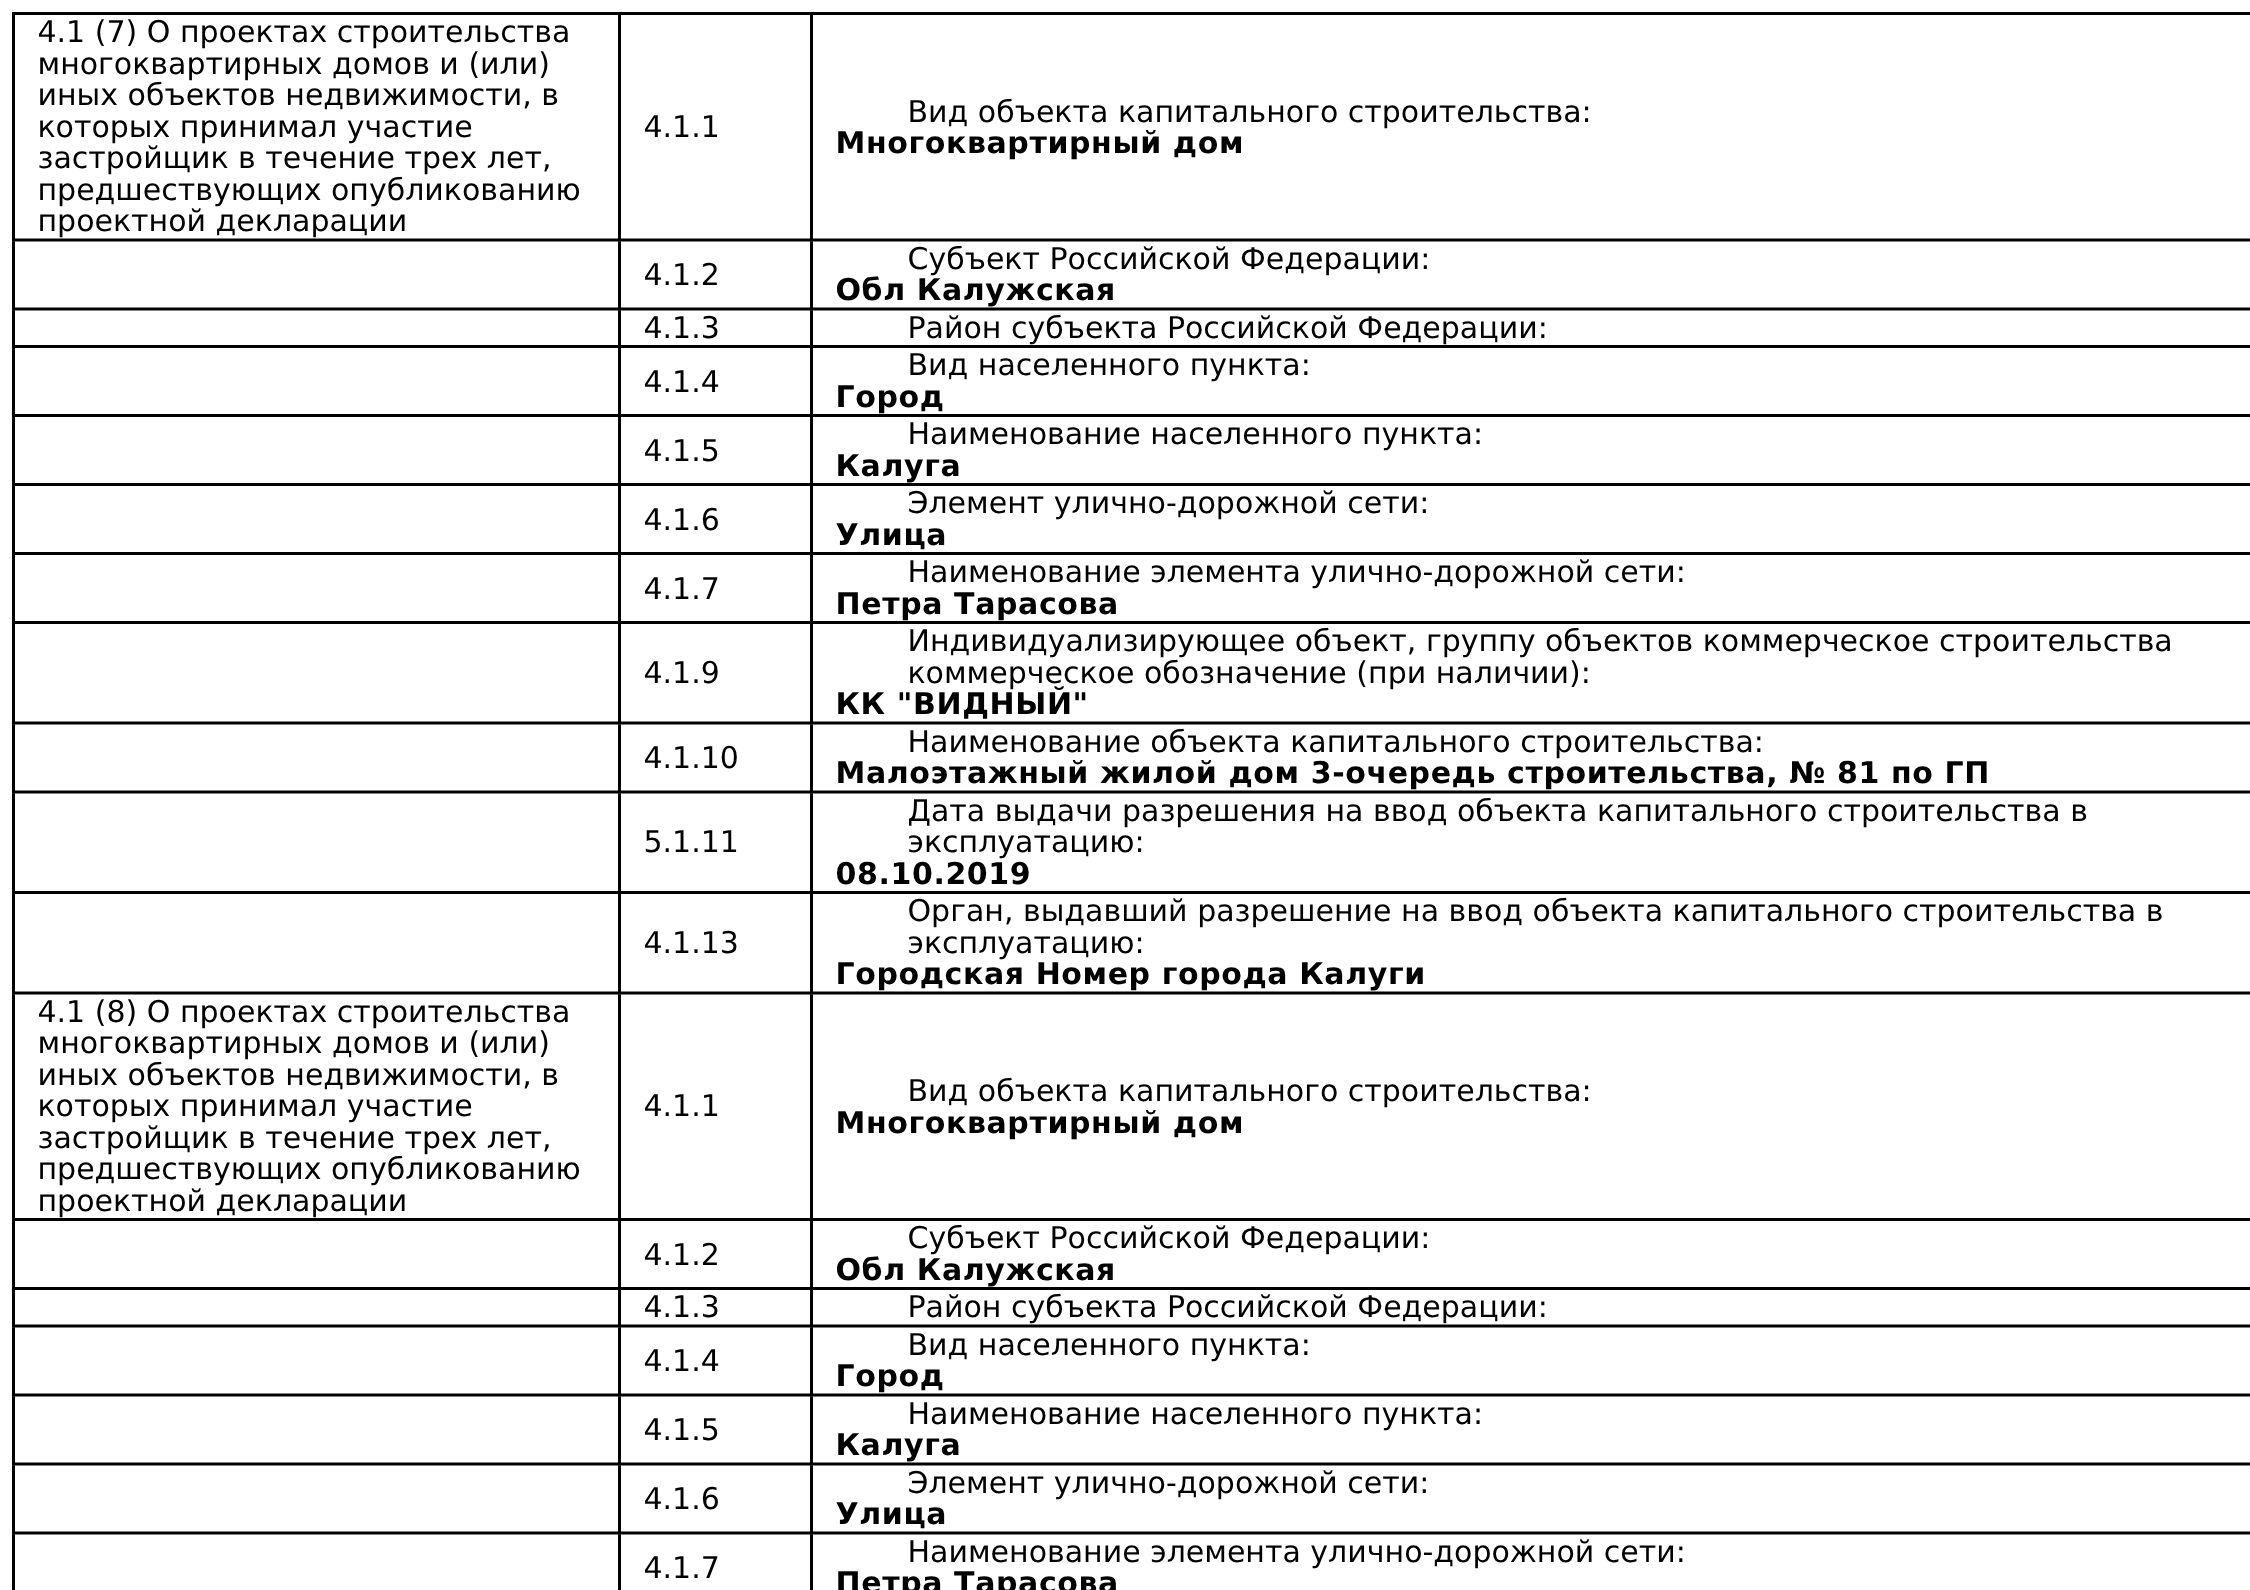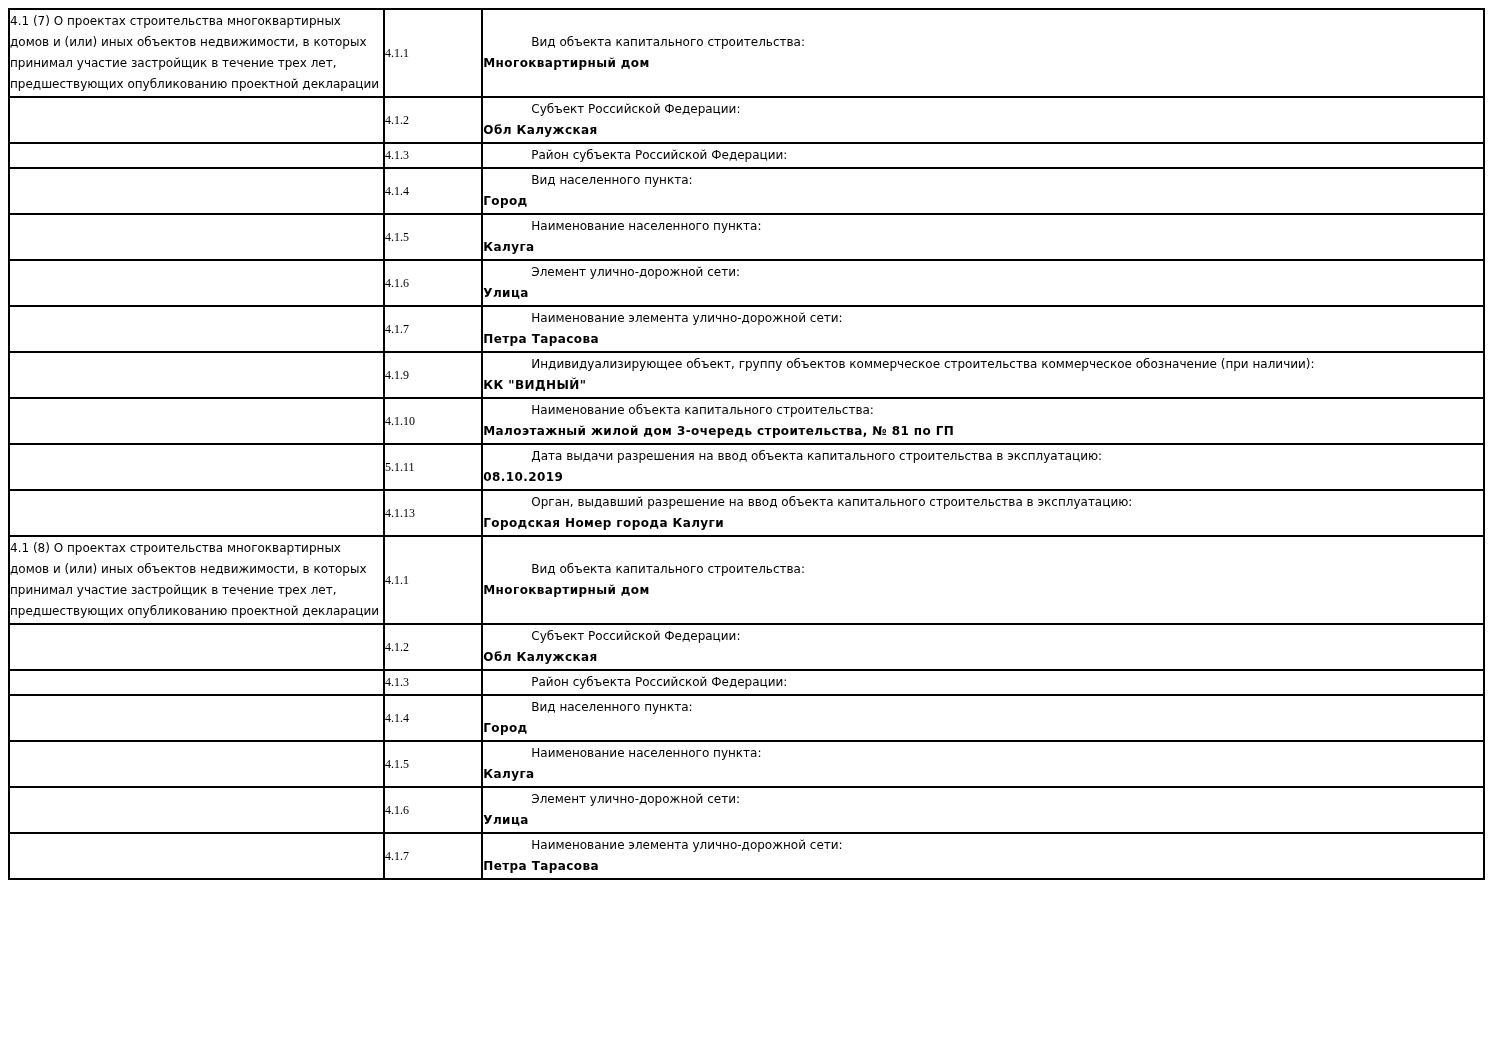--- a/index.html
+++ b/index.html
@@ -18,27 +18,27 @@
   }
   table.decl-table {
     border-collapse: collapse;
     table-layout: fixed;
     width: 1477px;
     background: #ffffff;
   }
   table.decl-table td {
     border: 2px solid #000000;
     vertical-align: middle;
-    font-size: 12px;
+    font-size: 20px;
     line-height: 21px;
-    padding: 1px 0;
+    padding: 1px 15px;
     overflow: hidden;
   }
   td.col-desc { width: 372px; }
-  td.col-num  { width: 96px; font-family: Liberation Serif, serif; }
+  td.col-num  { width: 96px; }
   td.col-val  { width: 997px; padding-right: 60px; }
   .field-label {
     font-weight: normal;
     margin-left: 48px;
   }
   .field-value {
     font-weight: bold;
     letter-spacing: 0.4px;
   }
   .field-value.regular {

